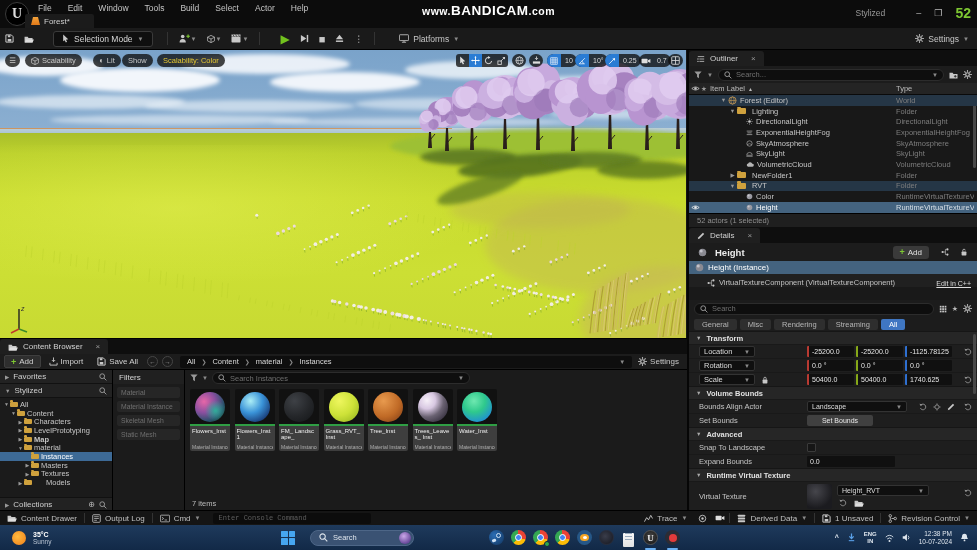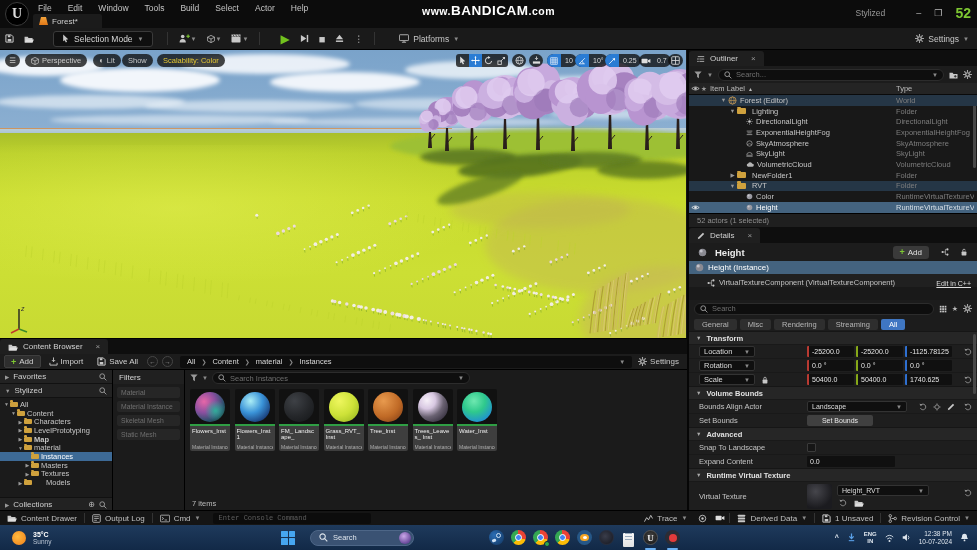--- a/index.html
+++ b/index.html
@@ -5,21 +5,21 @@
 * { margin:0; padding:0; box-sizing:border-box; }
 html,body { width:977px; height:550px; overflow:hidden; background:#000; font-family:"Liberation Sans",sans-serif; }
 #app { position:relative; width:977px; height:550px; background:#151515; }
 svg { display:block; }
 
 
 #titlebar { position:absolute; left:0; top:0; width:977px; height:28px; background:#0c0c0c; }
 #ue-logo { position:absolute; left:5px; top:2px; width:24px; height:24px; border-radius:50%; background:#000; border:1px solid #3a3a3a; color:#ddd; font-size:14px; font-weight:bold; text-align:center; line-height:22px; font-family:"Liberation Serif",serif; }
 #menus { position:absolute; left:30px; top:1px; display:flex; }
 #menus .menu { color:#c5c5c5; font-size:8.5px; padding:2px 8px;text-align:right; }
-#leveltab { position:absolute; left:33px; top:14px; height:14px; display:flex; align-items:center; gap:4px; background:#1b1b1b; padding:0 24px 0 6px; border-radius:2px 2px 0 0; }
+#leveltab { position:absolute; left:25px; top:14px; height:14px; display:flex; align-items:center; gap:4px; background:#1b1b1b; padding:0 24px 0 6px; border-radius:2px 2px 0 0; }
 #leveltab .vlc { width:9px; height:8px; background:linear-gradient(180deg,#f5a33a,#e07818); clip-path:polygon(22% 0,78% 0,100% 100%,0 100%); }
 #leveltab .lbl { color:#cfcfcf; font-size:8px; }
 #watermark { position:absolute; left:0; right:0; top:3px; text-align:center; color:#fff; font-size:13.5px; font-weight:bold; letter-spacing:0.5px; }
 #watermark .small { font-size:10.5px; }
 #tb-right { position:absolute; right:6px; top:0; height:26px; display:flex; align-items:center; gap:13px; }
 #project-name { color:#9a9a9a; font-size:8.5px; margin-right:18px; }
 .winbtn { color:#bbb; font-size:9px; }
 #fps { color:#7ec832; font-size:14px; font-weight:bold; }
 
 
@@ -880,21 +880,21 @@
       </svg>
 
   <div class="vp-pill" style="left:5px;width:15px;padding:0;justify-content:center;">☰</div>
   <div class="vp-pill" style="left:25px;">
         <span>
           <svg width="8" height="8" viewBox="0 0 10 10">
             <path d="M5 0.5 L9.5 2.8 V7.2 L5 9.5 L0.5 7.2 V2.8 Z" fill="none" stroke="#c8c8c8" stroke-width="0.9"></path>
             <path d="M0.5 2.8 L5 5 L9.5 2.8 M5 5 V9.5" fill="none" stroke="#c8c8c8" stroke-width="0.9"></path>
           </svg>
         </span>
-        <span>Perspective</span>
+        <span>Scalability</span>
       </div>
   <div class="vp-pill" style="left:93px;">
         <span style="font-size:8px;">◐</span>
         <span>Lit</span>
       </div>
   <div class="vp-pill" style="left:122px;">
         <span>Show</span>
       </div>
   <div class="vp-pill" style="left:157px;color:#e6c832;">
         <span>Scalability: Color</span>
@@ -1463,21 +1463,21 @@
     </div>
     <div class="dsection">
           <span class="exp">▼</span>
           <span>Advanced</span>
         </div>
     <div class="drow">
       <span>Snap To Landscape</span>
       <div class="dcheck"></div>
     </div>
     <div class="drow">
-      <span>Expand Content</span>
+      <span>Expand Bounds</span>
       <div class="dinput">0.0</div>
     </div>
     <div class="dsection">
           <span class="exp">▼</span>
           <span>Runtime Virtual Texture</span>
         </div>
     <div id="vt-row">
       <span>Virtual Texture</span>
       <div id="vt-thumb"></div>
       <div id="vt-drop">

